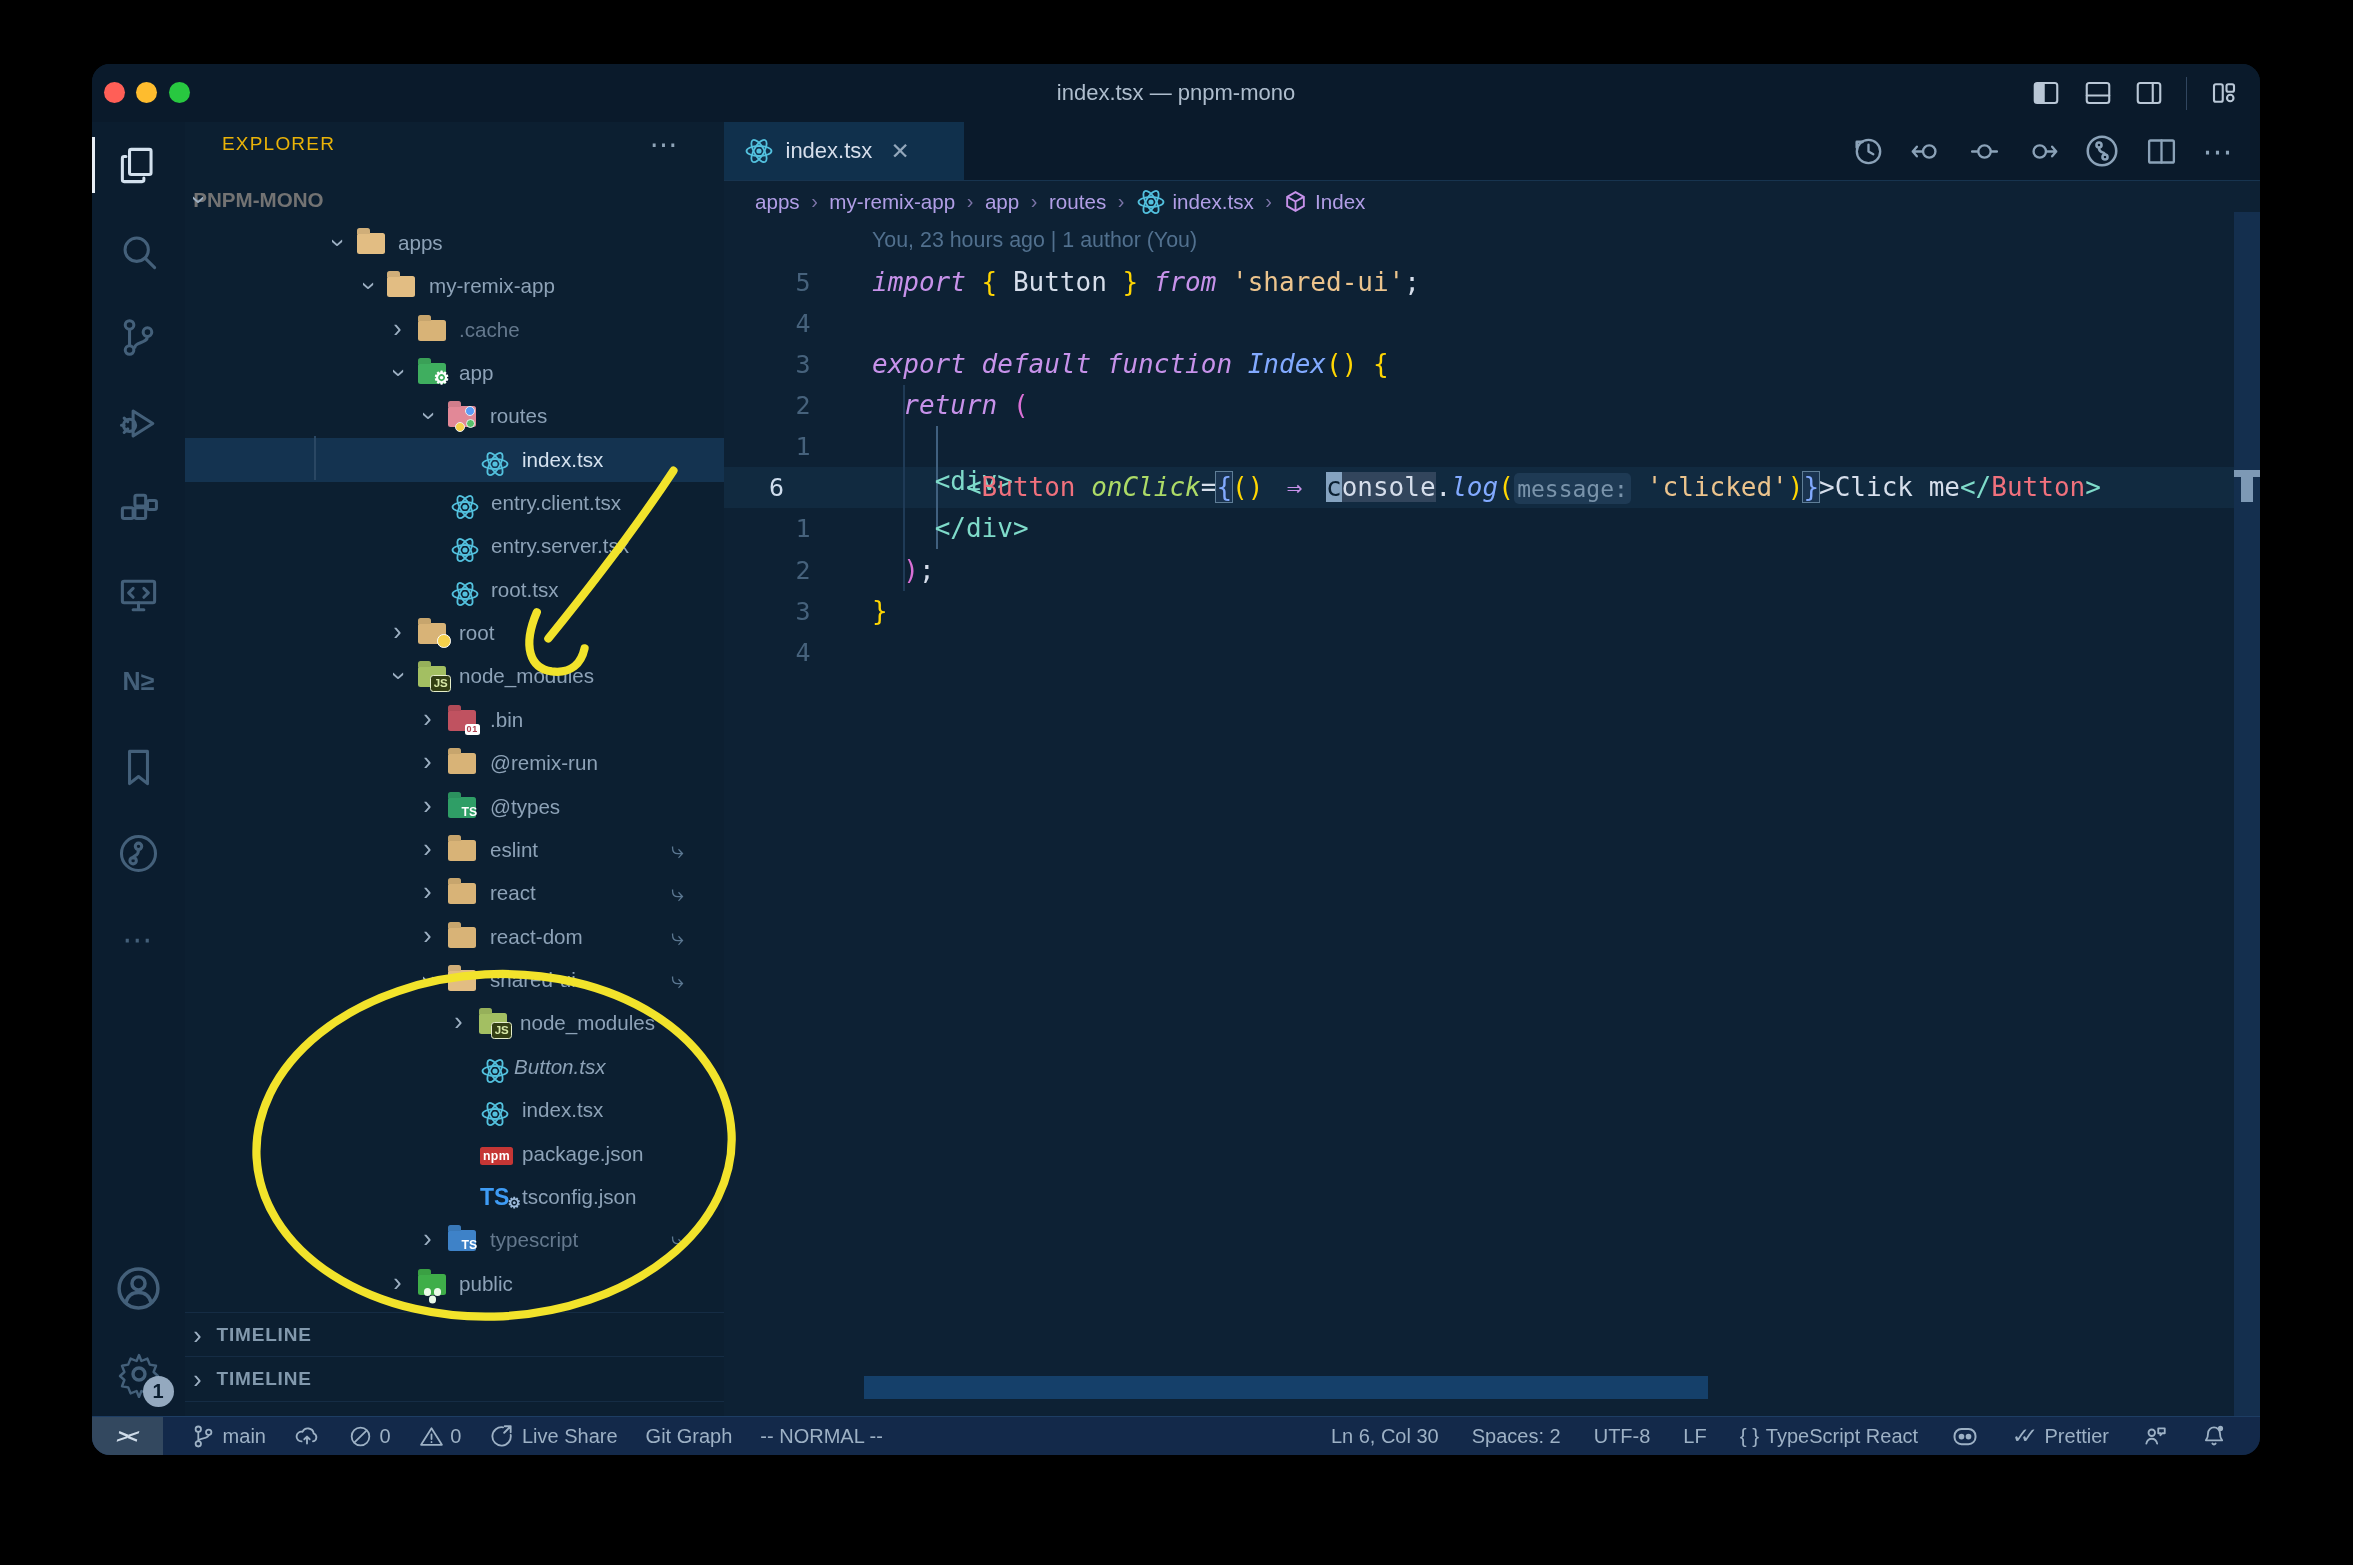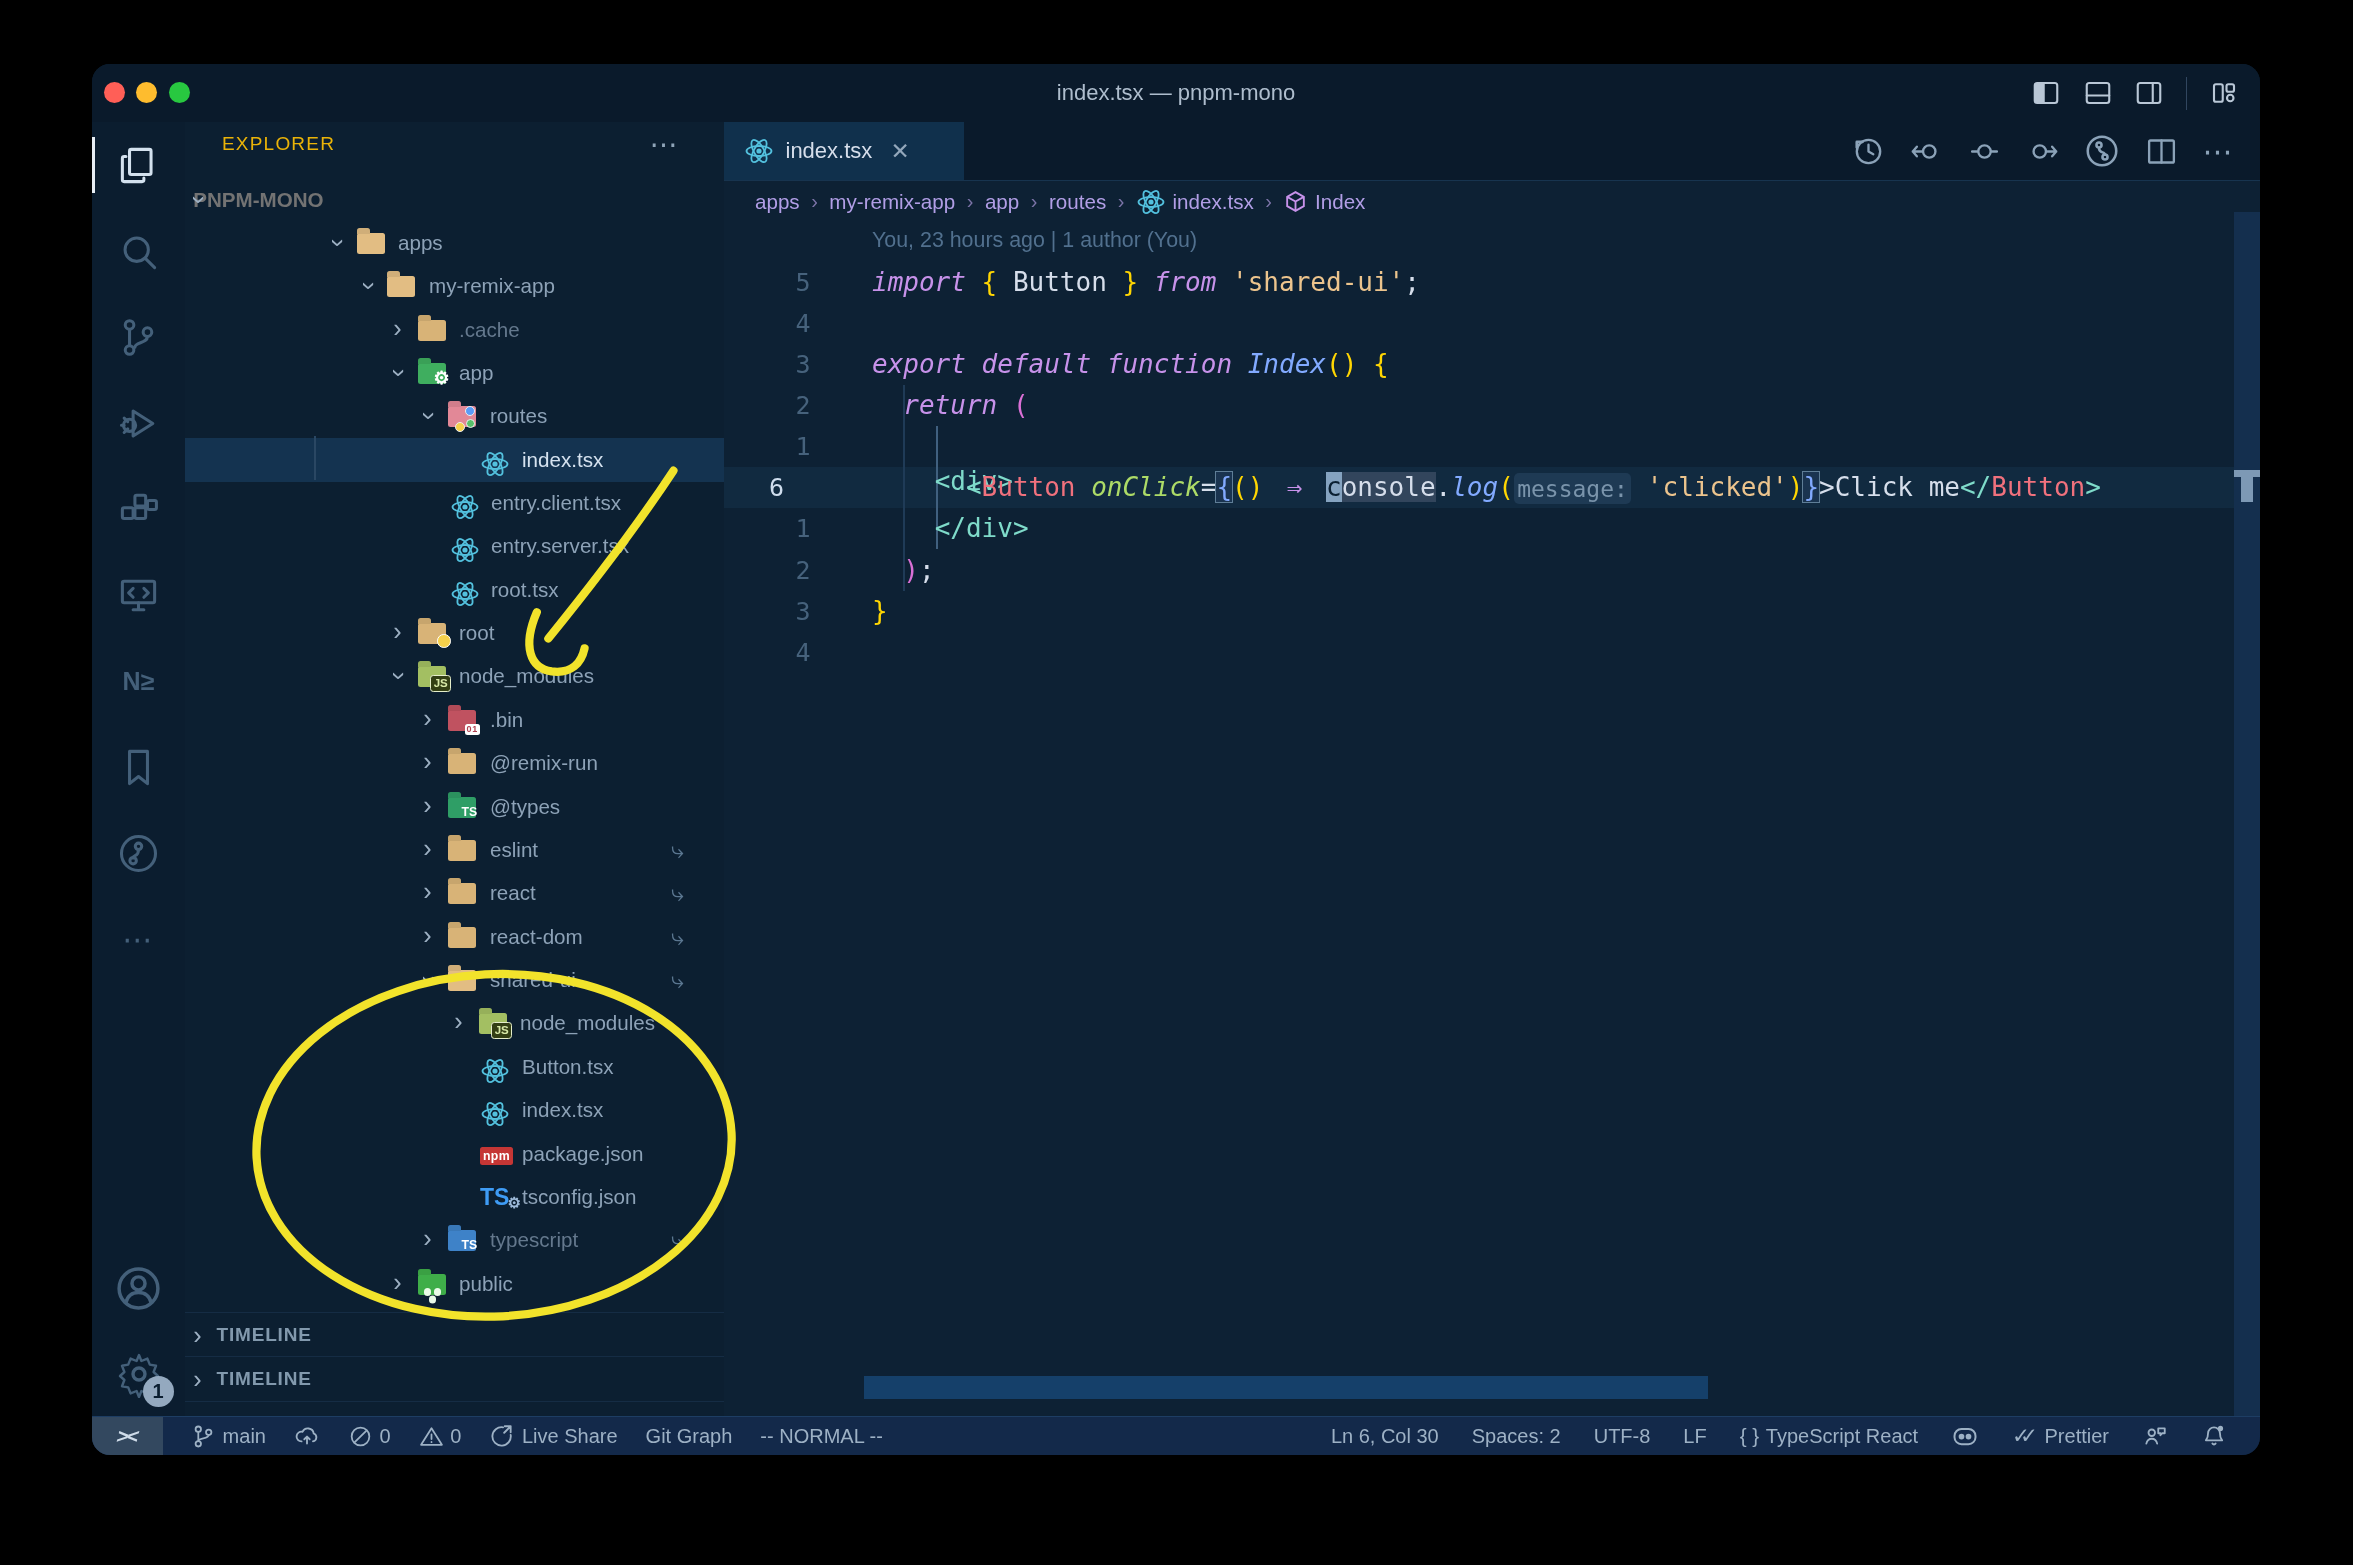--- a/index.html
+++ b/index.html
@@ -428,21 +428,21 @@
               <span class="ticon" style="left:295px;">
                 <svg width="30" height="30" viewBox="0 0 30 30">
                   <g stroke="#53c1de" fill="none" stroke-width="1.8">
                     <ellipse cx="15" cy="15" rx="12.5" ry="5"></ellipse>
                     <ellipse cx="15" cy="15" rx="12.5" ry="5" transform="rotate(60 15 15)"></ellipse>
                     <ellipse cx="15" cy="15" rx="12.5" ry="5" transform="rotate(120 15 15)"></ellipse>
                   </g>
                   <circle cx="15" cy="15" r="2.6" fill="#53c1de"></circle>
                 </svg>
               </span>
-              <span class="lbl" style="left:337px;">Button.tsx</span>
+              <span class="lbl" style="left:329px;font-style:italic;">Button.tsx</span>
             </div>
             <div class="trow" style="top: 966px;">
               <span class="ticon" style="left:295px;">
                 <svg width="30" height="30" viewBox="0 0 30 30">
                   <g stroke="#53c1de" fill="none" stroke-width="1.8">
                     <ellipse cx="15" cy="15" rx="12.5" ry="5"></ellipse>
                     <ellipse cx="15" cy="15" rx="12.5" ry="5" transform="rotate(60 15 15)"></ellipse>
                     <ellipse cx="15" cy="15" rx="12.5" ry="5" transform="rotate(120 15 15)"></ellipse>
                   </g>
                   <circle cx="15" cy="15" r="2.6" fill="#53c1de"></circle>

